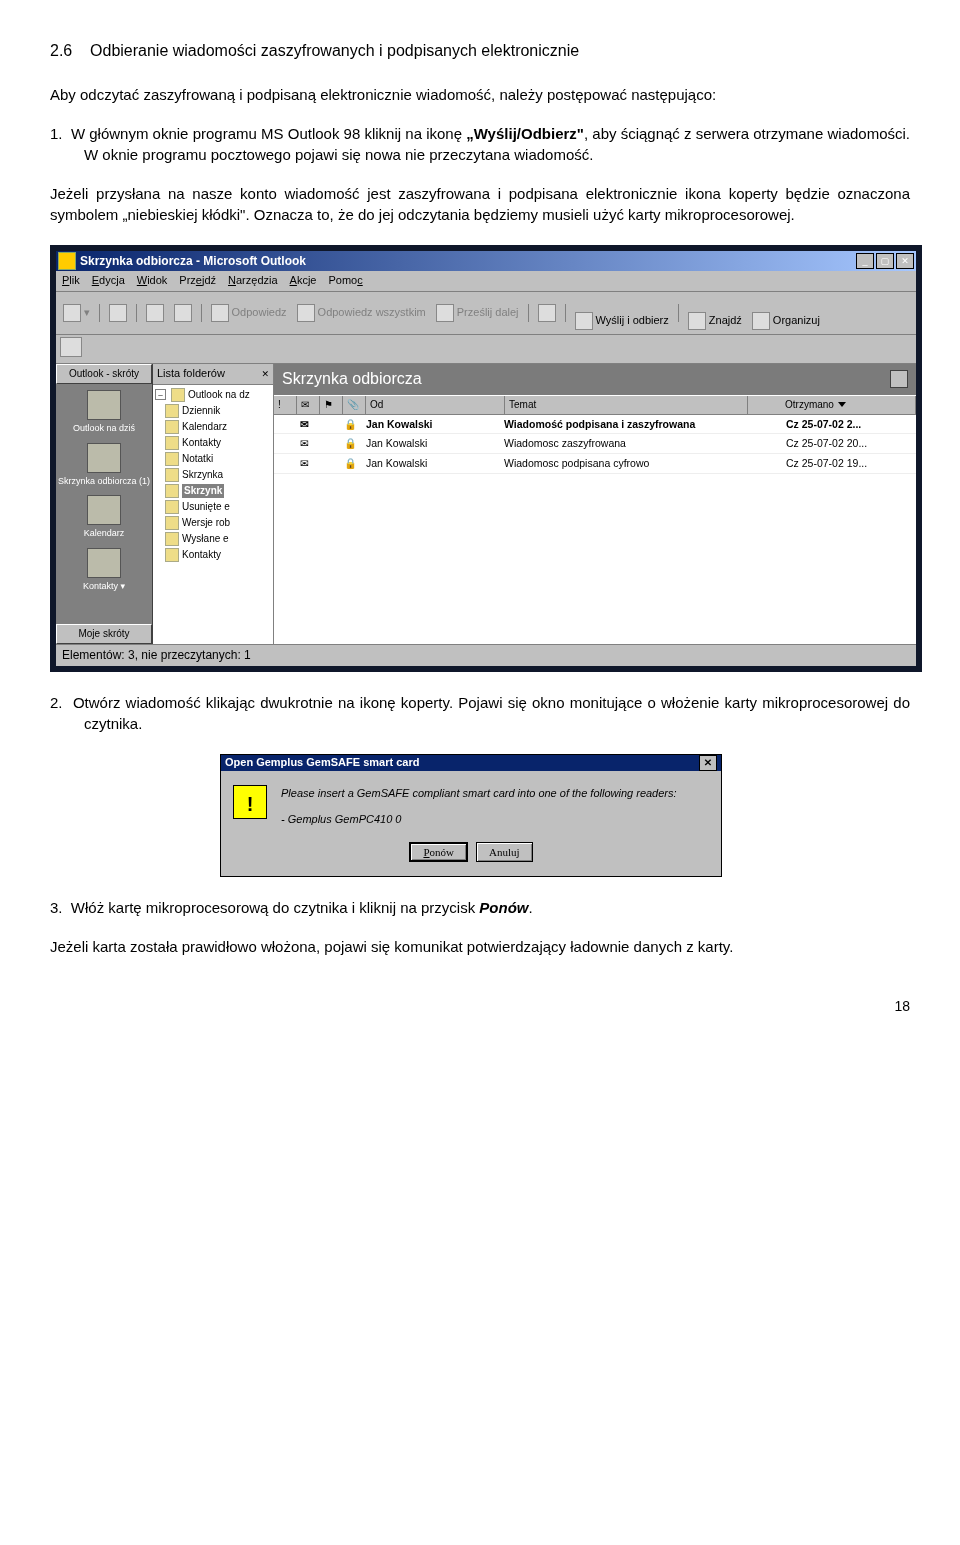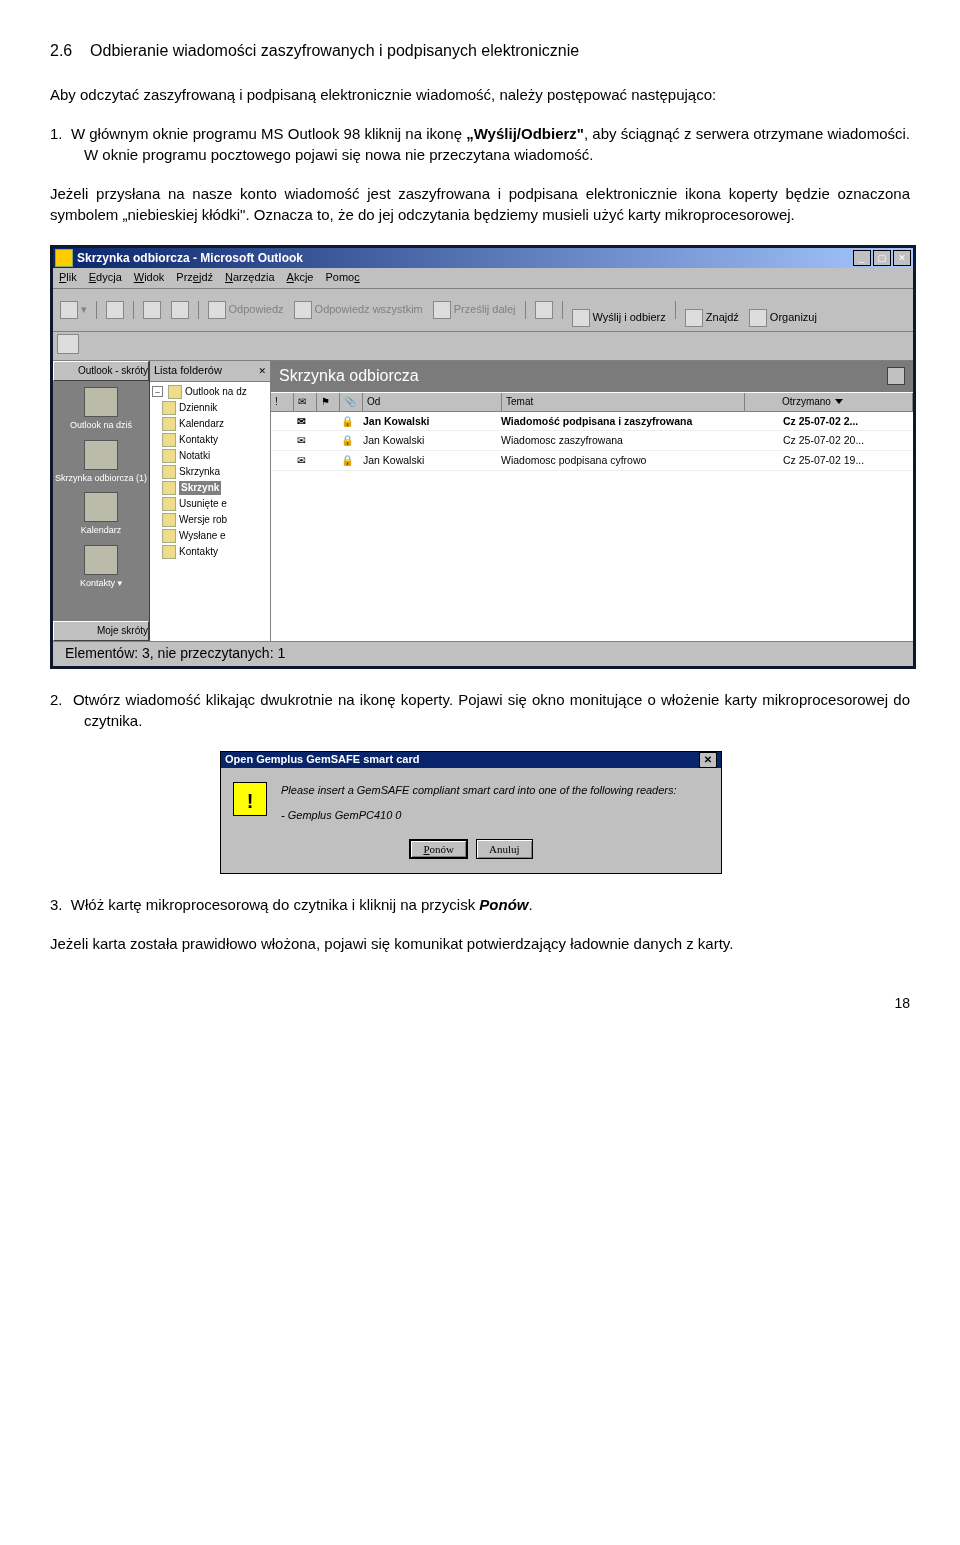--- a/index.html
+++ b/index.html
@@ -9,39 +9,39 @@
   }
   .heading{font-size:16px;margin-bottom:22px;}
   .para{text-align:justify;margin-bottom:18px;}
   .indent{padding-left:34px;}
   .hang{padding-left:34px;text-indent:-34px;}
   .bold{font-weight:bold;}
   .italic{font-style:italic;}
   .screenshot{margin:20px 0;}
 
   
-  .ol-window{border:3px solid #0f172a;width:860px;font-family:Tahoma,Arial,sans-serif;font-size:11px;background:#c0c0c0;}
+  .ol-window{border:6px solid #0f172a;width:860px;font-family:Tahoma,Arial,sans-serif;font-size:11px;background:#c0c0c0;}
   .ol-titlebar{background:linear-gradient(to right,#08246b,#a6c7ff);height:20px;display:flex;align-items:center;color:#fff;padding:0 2px;}
   .ol-titlebar .ticon{width:16px;height:16px;background:#ffcc00;border:1px solid #8a6;margin-right:4px;}
   .ol-titlebar .ttext{flex:1;font-weight:bold;font-size:12px;}
   .wbtn{width:16px;height:14px;background:#c0c0c0;border:1px solid #000;margin-left:2px;display:flex;align-items:center;justify-content:center;font-size:9px;font-family:Arial;}
   .ol-menu{background:#c0c0c0;border-bottom:1px solid #808080;display:flex;gap:12px;padding:2px 6px;}
   .ol-menu span{cursor:default;}
   .ol-menu span u{text-decoration:underline;}
   .ol-tool{background:#c0c0c0;border-bottom:1px solid #808080;display:flex;align-items:center;padding:2px 3px;gap:2px;}
   .sep{width:1px;height:18px;background:#808080;margin:0 3px;}
   .tbtn{display:flex;align-items:center;gap:3px;padding:1px 3px;border:1px solid transparent;color:#808080;}
   .tbtn .ic{width:16px;height:16px;background:#ddd;border:1px solid #888;}
   .tbtn.active{color:#000;margin-top:16px;}
   .ol-tool2{background:#c0c0c0;border-bottom:1px solid #808080;padding:2px 4px;}
   .ol-tool2 .ic{width:20px;height:18px;background:#ddd;border:1px solid #888;display:inline-block;}
   .ol-body{display:flex;height:280px;}
   
   .ol-shortcuts{width:96px;background:#808080;border-right:1px solid #404040;display:flex;flex-direction:column;}
-  .ol-shortcuts .shead{background:#c0c0c0;border:1px solid #fff;border-right-color:#404040;border-bottom-color:#404040;color:#000;text-align:right;font-size:10px;padding:2px 0;}
+  .ol-shortcuts .shead{background:#c0c0c0;border:1px solid #fff;border-right-color:#404040;border-bottom-color:#404040;color:#000;text-align:center;font-size:10px;padding:2px 0;}
   .ol-shortcuts .items{flex:1;overflow:hidden;padding-top:6px;}
   .ol-shortcuts .sitem{color:#fff;text-align:center;font-size:9px;margin-bottom:8px;}
   .ol-shortcuts .sitem .sic{width:32px;height:28px;margin:0 auto 2px;background:#bba;border:1px solid #555;}
   
   .ol-folders{width:120px;background:#fff;border-right:1px solid #808080;display:flex;flex-direction:column;}
   .ol-folders .fhead{background:#c0c0c0;border-bottom:1px solid #808080;padding:2px 4px;display:flex;justify-content:space-between;align-items:center;}
   .ol-folders .ftree{flex:1;padding:2px;font-size:10px;overflow:hidden;}
   .ftree .fitem{display:flex;align-items:center;gap:3px;padding:1px 0 1px 10px;white-space:nowrap;}
   .ftree .fitem.root{padding-left:0;}
   .ftree .fic{width:12px;height:12px;background:#eedd88;border:1px solid #aa8;display:inline-block;}
@@ -58,21 +58,21 @@
   .mrow .c{padding:1px 4px;overflow:hidden;white-space:nowrap;}
   .mrow.boldr{font-weight:bold;}
   .w-flag{width:14px;}
   .w-att{width:14px;}
   .w-lock{width:14px;}
   .w-from{width:130px;}
   .w-sub{flex:1;}
   .w-date{width:126px;}
   .mcols .w-date{display:flex;align-items:center;gap:4px;margin-left:33px;}
   .tri{width:0;height:0;border-left:4px solid transparent;border-right:4px solid transparent;border-top:5px solid #000;}
-  .ol-status{background:#c0c0c0;border-top:1px solid #808080;padding:2px 12px;font-size:14px;}
+  .ol-status{background:#c0c0c0;border-top:1px solid #808080;padding:2px 6px;font-size:12px;}
 
   
   .dlg{border:1px solid #000;width:500px;font-family:Tahoma,Arial,sans-serif;font-size:11px;background:#c0c0c0;margin:6px 0 6px 170px;}
   .dlg-title{background:#08246b;color:#fff;padding:0 4px;display:flex;align-items:center;font-weight:bold;}
   .dlg-title .ttxt{flex:1;}
   .dlg-title .xb{width:16px;height:14px;background:#c0c0c0;color:#000;display:flex;align-items:center;justify-content:center;border:1px solid #000;font-size:10px;}
   .dlg-body{padding:14px 12px;display:flex;gap:14px;}
   .warn{width:32px;height:32px;background:#ffff00;border:1px solid #000;position:relative;}
   .warn:before{content:"!";position:absolute;left:0;right:0;top:4px;text-align:center;font-weight:bold;font-size:20px;}
   .dlg-text{flex:1;line-height:1.6;font-style:italic;}

